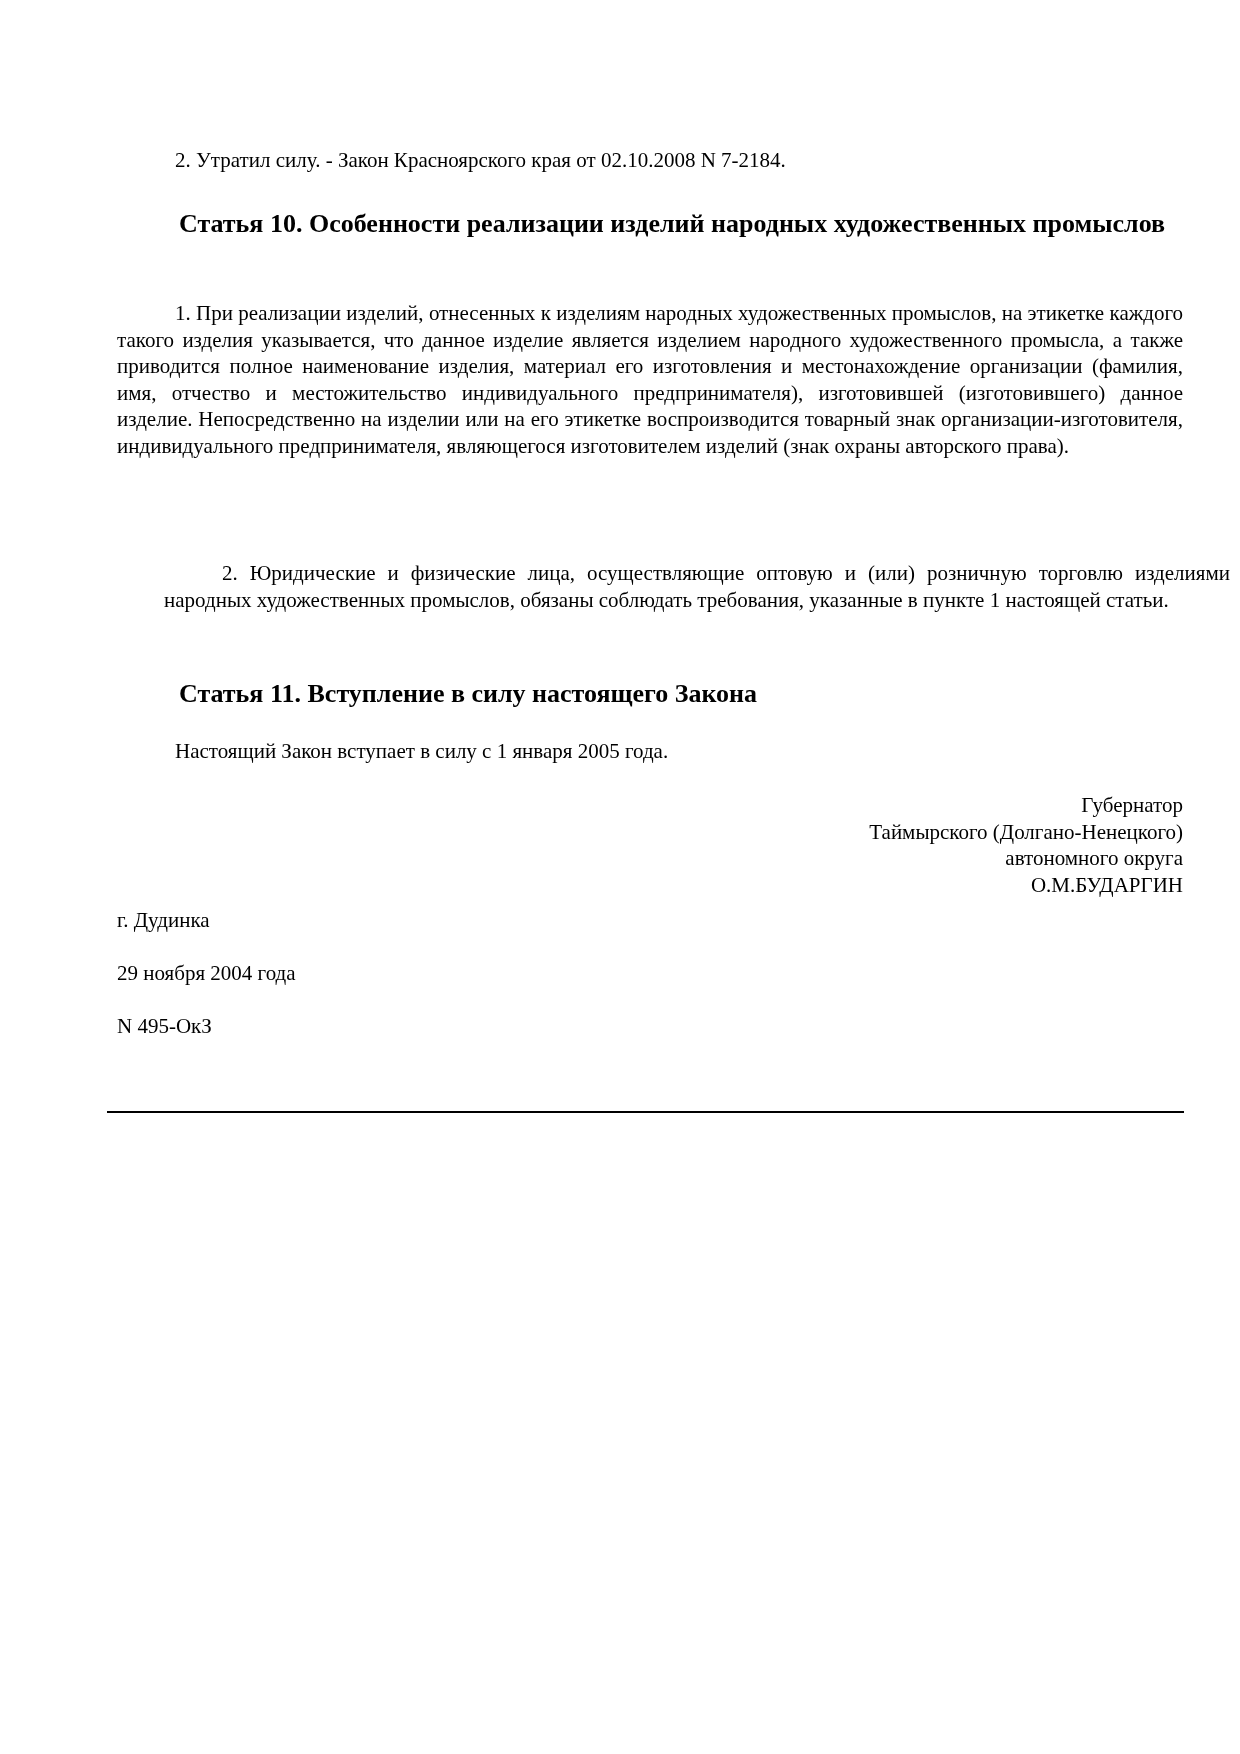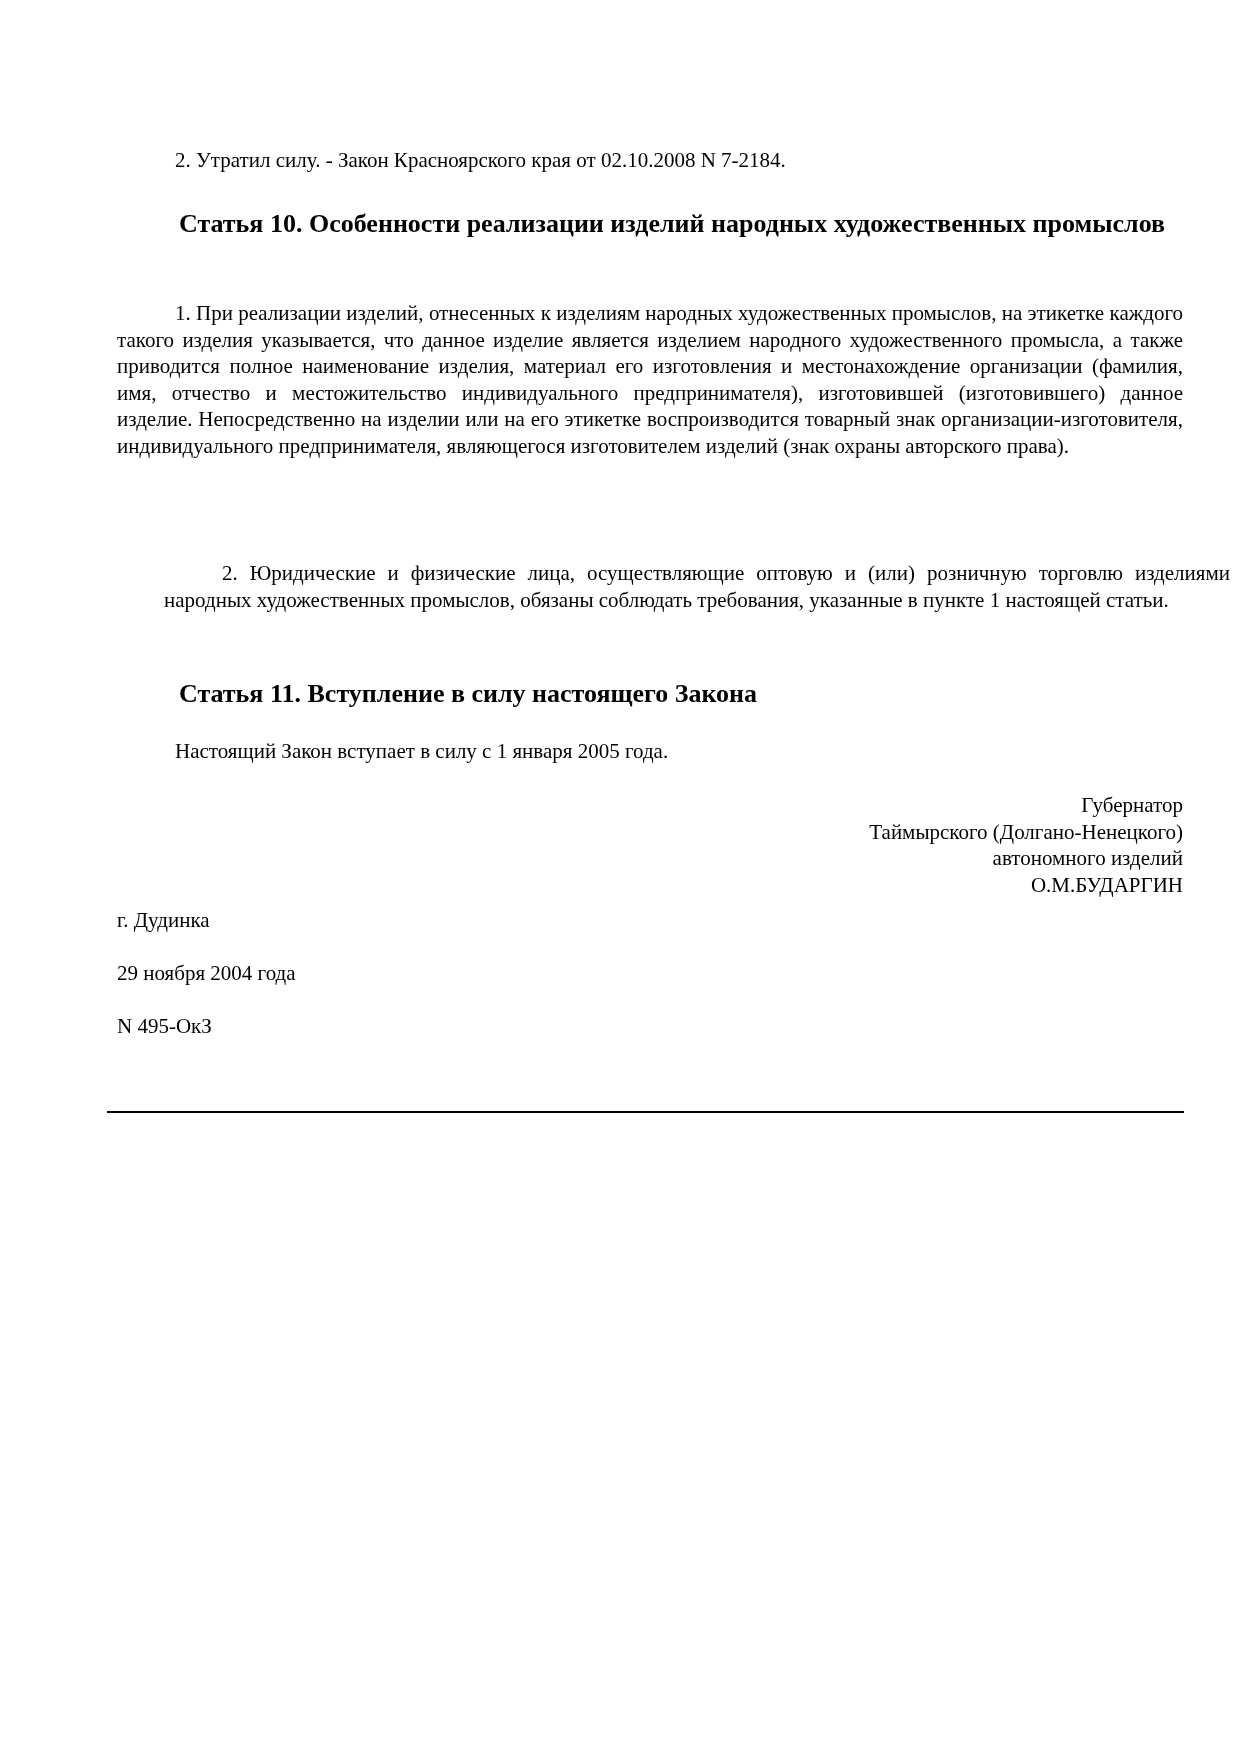--- a/index.html
+++ b/index.html
@@ -82,21 +82,21 @@
 
   <p class="para" style="top:560px;margin-left:47px;">2. Юридические и физические лица, осуществляющие оптовую и (или) розничную торговлю изделиями народных художественных промыслов, обязаны соблюдать требования, указанные в пункте 1 настоящей статьи.</p>
 
   <h2 class="heading" style="top:673px;font-family:Liberation Serif, serif;">Статья 11. Вступление в силу настоящего Закона</h2>
 
   <p class="para" style="top:738px;">Настоящий Закон вступает в силу с 1 января 2005 года.</p>
 
   <div class="signature">
     <div>Губернатор</div>
     <div>Таймырского (Долгано-Ненецкого)</div>
-    <div>автономного изделий</div>
+    <div>автономного округа</div>
     <div>О.М.БУДАРГИН</div>
   </div>
 
   <div class="meta-line" style="top:907px;">г. Дудинка</div>
 
   <div class="meta-line" style="top:960px;">29 ноября 2004 года</div>
 
   <div class="meta-line" style="top:1013px;">N 495-ОкЗ</div>
 </div>
 

